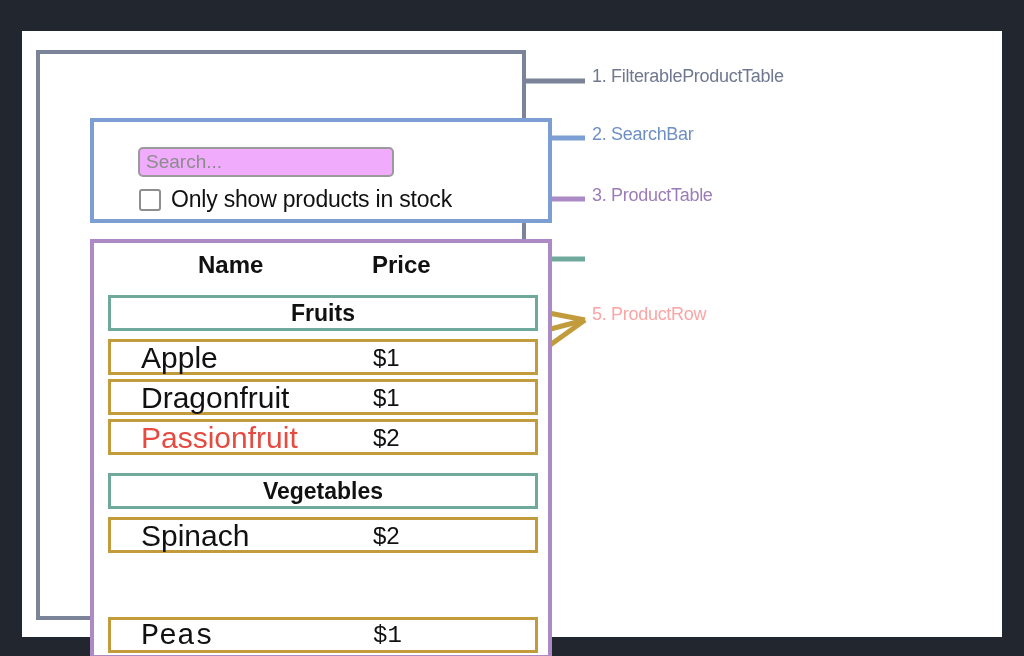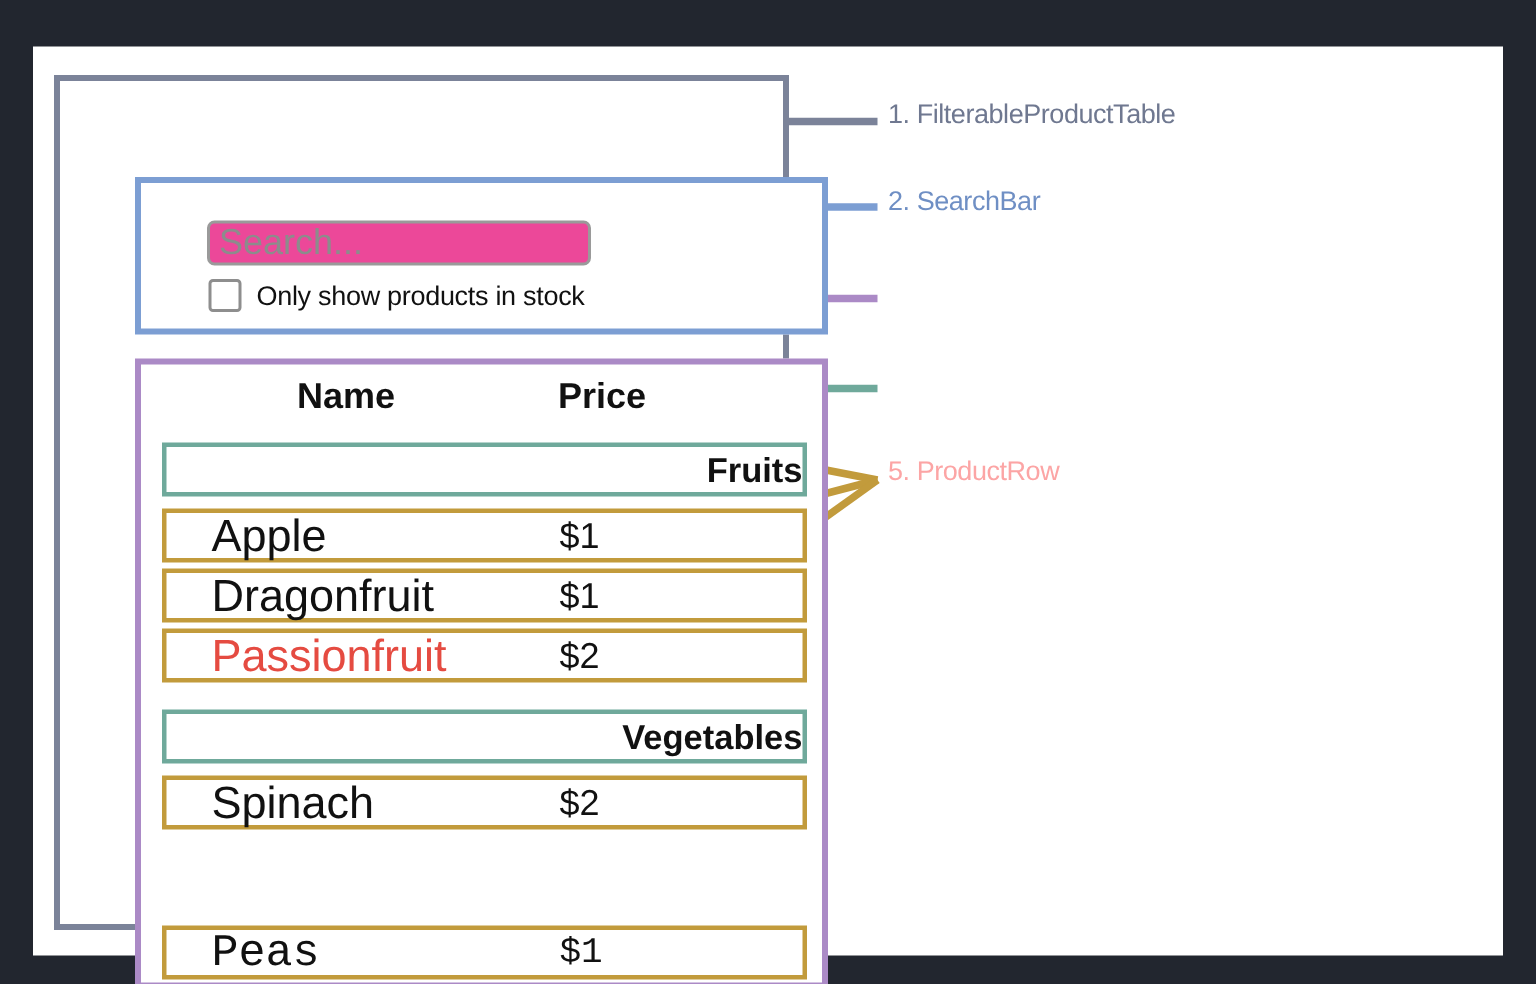--- a/index.html
+++ b/index.html
@@ -56,23 +56,23 @@
 
   #search-input {
     position: absolute;
     left: 44px;
     top: 25px;
     width: 256px;
     height: 30px;
     box-sizing: border-box;
     border: 2px solid #9a9a9a;
     border-radius: 5px;
-    background: #ec4899;
+    background: #f0abfc;
     font-family: "Liberation Sans", sans-serif;
-    font-size: 24px;
+    font-size: 19px;
     color: #222;
     padding: 0 6px;
     outline: none;
   }
   #search-input::placeholder {
     color: #8c8c8c;
     opacity: 1;
   }
 
   #stock-row {
@@ -86,21 +86,21 @@
   #stock-checkbox {
     width: 22px;
     height: 22px;
     box-sizing: border-box;
     border: 2px solid #8e8e8e;
     border-radius: 3px;
     background: #ffffff;
     display: inline-block;
   }
   #stock-label {
-    font-size: 18px;
+    font-size: 23px;
     color: #111111;
     letter-spacing: -0.2px;
     white-space: nowrap;
   }
 
   
   #producttable-frame {
     position: absolute;
     left: 50px;
     top: 185px;
@@ -132,21 +132,21 @@
   .category-row {
     position: absolute;
     left: 14px;
     width: 430px;
     height: 36px;
     border: 3px solid #6fa99b;
     box-sizing: border-box;
     background: #ffffff;
     display: flex;
     align-items: center;
-    justify-content: flex-end;
+    justify-content: center;
   }
   .category-row .cat-label {
     font-size: 23px;
     font-weight: bold;
     color: #111111;
   }
 
   .product-row {
     position: absolute;
     left: 14px;
@@ -269,15 +269,16 @@
       <div class="product-row" style="top:374px;font-family:Liberation Mono, monospace;">
         <span class="pname">Peas</span>
         <span class="pprice">$1</span>
       </div>
 
     </div>
   </div>
 
   <div class="legend-label" id="legend-1">1. FilterableProductTable</div>
   <div class="legend-label" id="legend-2">2. SearchBar</div>
+  <div class="legend-label" id="legend-3">3. ProductTable</div>
   <div class="legend-label" id="legend-5">5. ProductRow</div>
 
 </div>
 
 </body></html>

